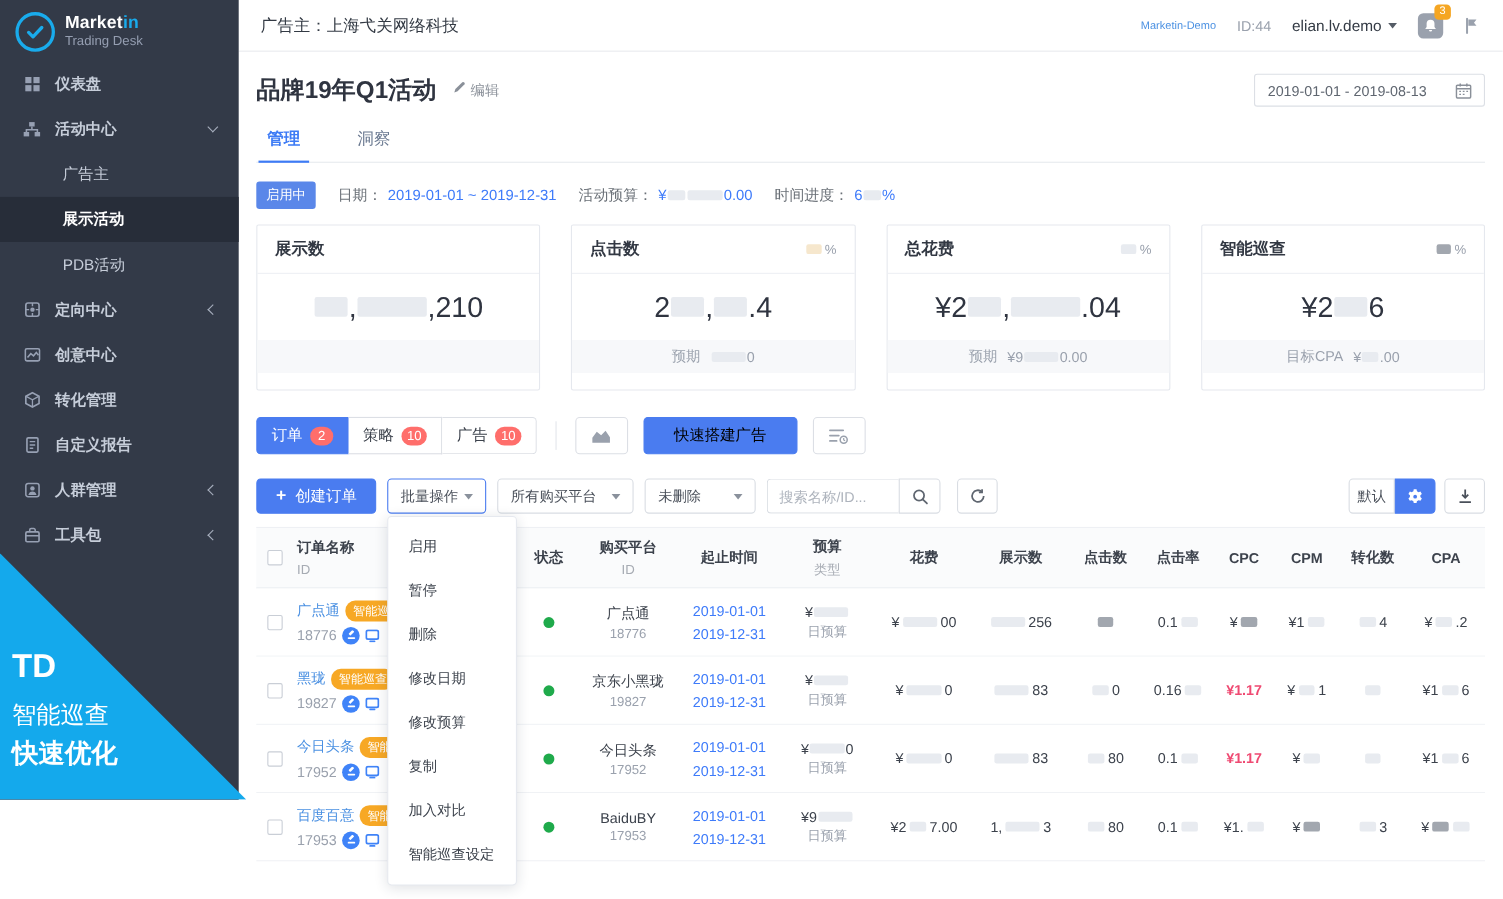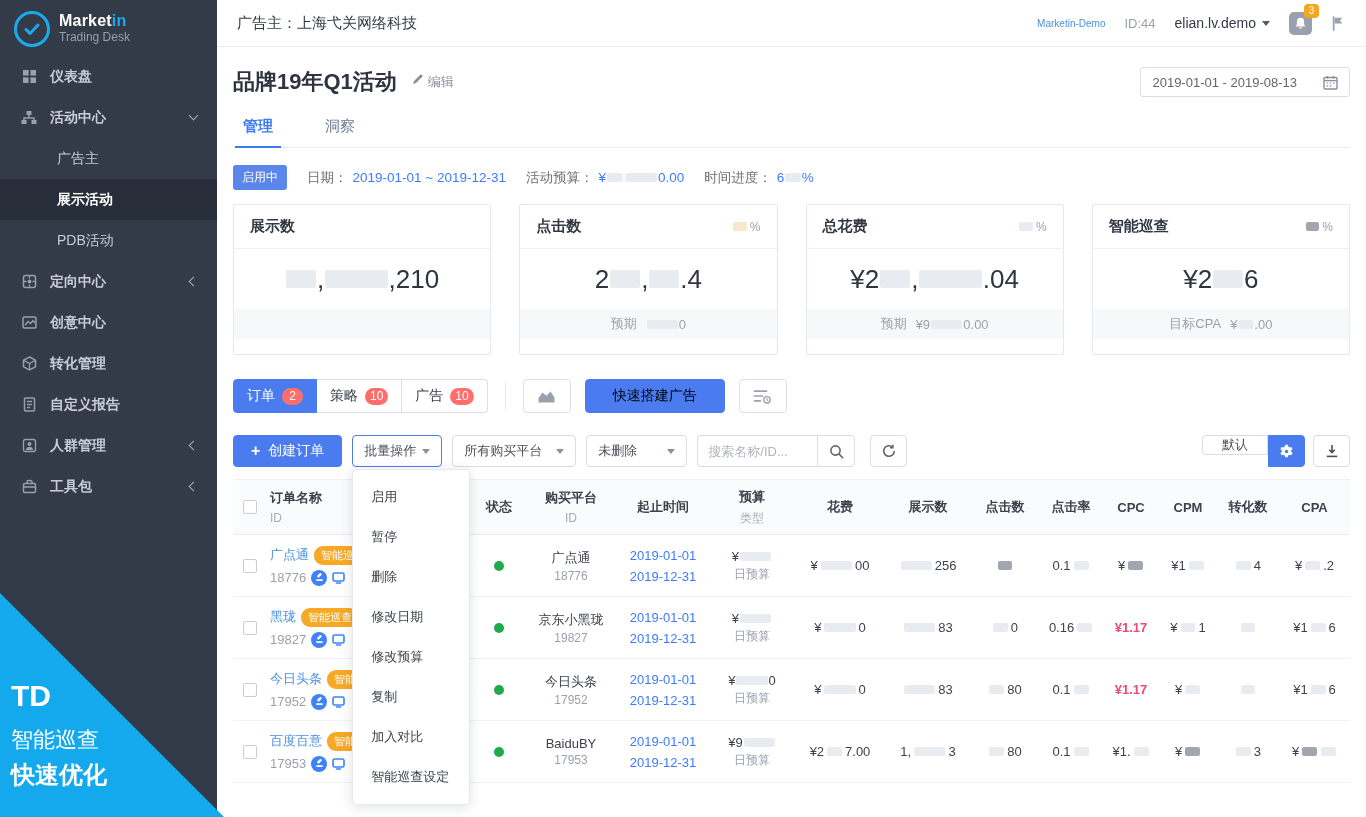--- a/index.html
+++ b/index.html
@@ -2,21 +2,21 @@
 <html><head>
 <meta charset="utf-8">
 <style>
   *{box-sizing:border-box;margin:0;padding:0}
   html,body{width:1366px;height:817px;overflow:hidden;background:#fff;
     font-family:"Liberation Sans","DejaVu Sans",sans-serif;color:#3c424c}
   a{text-decoration:none}
   button{font-family:inherit;cursor:pointer}
 
   
-  .sidebar{position:absolute;left:0;top:0;width:217px;height:817px;background:#333a48;z-index:40}
+  .sidebar{position:absolute;left:0;top:0;width:217px;height:727px;background:#333a48;z-index:40}
   .logo{display:flex;align-items:center;gap:9px;padding:11px 12px 9px 14px;cursor:pointer}
   .logo-circle{width:36px;height:36px;border-radius:50%;border:3px solid #19abec;display:flex;align-items:center;justify-content:center;flex:0 0 auto}
   .logo-text{display:flex;flex-direction:column;line-height:16px}
   .logo-text .l1{font-size:16px;font-weight:700;color:#fff;letter-spacing:.2px}
   .logo-text .l1 .accent{color:#19abec}
   .logo-text .l2{font-size:12px;color:#959eb1}
   .sitem{position:relative;height:41px;display:flex;align-items:center;gap:13px;padding-left:21px;color:#c6cdd9;font-size:14px;cursor:pointer}
   .sitem .slbl{font-weight:700}
   .sitem.sub{padding-left:57px}
   .sitem.sub .slbl{font-weight:400}
@@ -109,21 +109,21 @@
   .mi{padding:11px 18px;font-size:13px;color:#3c424c;cursor:pointer;white-space:nowrap}
   .search{display:flex;height:32px}
   .search input{width:120px;border:1px solid #d9dde3;border-right:none;border-radius:4px 0 0 4px;padding:0 10px;
     font-size:13px;color:#555;outline:none;font-family:inherit}
   .search input::placeholder{color:#aeb4bd}
   .search-btn{width:38px;border:1px solid #d9dde3;border-radius:0 4px 4px 0;background:#fff;display:flex;align-items:center;justify-content:center}
   .refresh-btn{width:37px;height:32px;border:1px solid #d9dde3;border-radius:4px;background:#fff;margin-left:5px;
     display:flex;align-items:center;justify-content:center}
   .right-tools{margin-left:auto;display:flex;align-items:center;gap:8px}
   .default-group{display:flex}
-  .default-btn{height:20px;padding:0 19px;border:1px solid #d9dde3;border-radius:4px 0 0 4px;font-size:13px;color:#4a505a;background:#fff}
+  .default-btn{height:32px;padding:0 7px;border:1px solid #d9dde3;border-radius:4px 0 0 4px;font-size:13px;color:#4a505a;background:#fff}
   .gear-btn{width:37px;height:32px;background:#4a7cf0;border:1px solid #4a7cf0;border-radius:0 4px 4px 0;display:flex;align-items:center;justify-content:center}
   .dl-btn{width:37px;height:32px;border:1px solid #d9dde3;border-radius:4px;background:#fff;display:flex;align-items:center;justify-content:center}
 
   
   .tbl{margin-top:12px;--cols:34px 88px 118px 52px 92px 92px 86px 90px 86px 68px 64px 56px 58px 62px 1fr}
   .thead{display:grid;grid-template-columns:var(--cols);background:#fafbfc;border-top:1px solid #eef0f4;
     border-bottom:1px solid #e8ebf0;min-height:56px;align-items:center}
   .thead .c{gap:4px}
   .hm{font-size:13px;color:#3c424c;font-weight:600}
   .hs{font-size:12px;color:#a6abb3}

